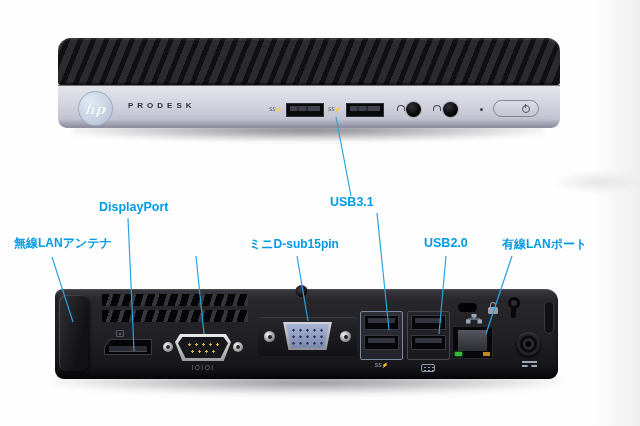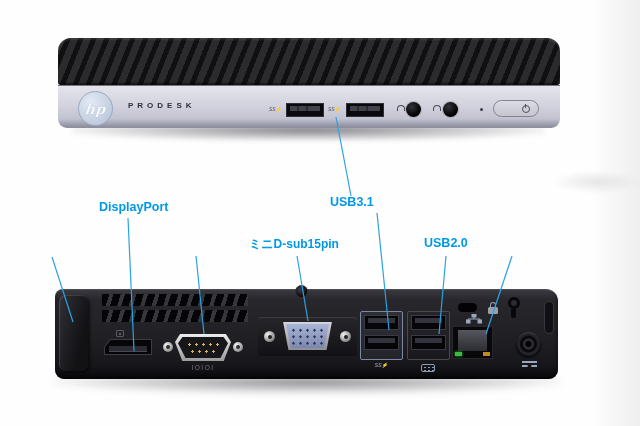--- a/index.html
+++ b/index.html
@@ -170,22 +170,24 @@
     <div class="audio-icon" style="left:375px;top:67px;"></div>
     <div class="jack" style="left:385px;top:64px;"></div>
     <div class="led-dot"></div>
     <div class="power-btn">
       <div class="power-glyph"></div>
     </div>
   </div>
 
   <div class="anno" style="left:99px;top:200px;">DisplayPort</div>
   <div class="anno" style="left:330px;top:195px;">USB3.1</div>
+  <div class="anno" style="left:14px;top:235px;font-size:12px;">無線LANアンテナ</div>
   <div class="anno" style="left:249px;top:236px;font-size:12px;">ミニD-sub15pin</div>
   <div class="anno" style="left:424px;top:236px;">USB2.0</div>
+  <div class="anno" style="left:502px;top:236px;font-size:12px;">有線LANポート</div>
 
   <div class="rear-unit">
     <div class="rear-shadow"></div>
     <div class="chassis"></div>
     <div class="antenna"></div>
     <div class="grille">
       <div class="row"></div>
       <div class="row"></div>
     </div>
     <div class="dp-icon"></div>

